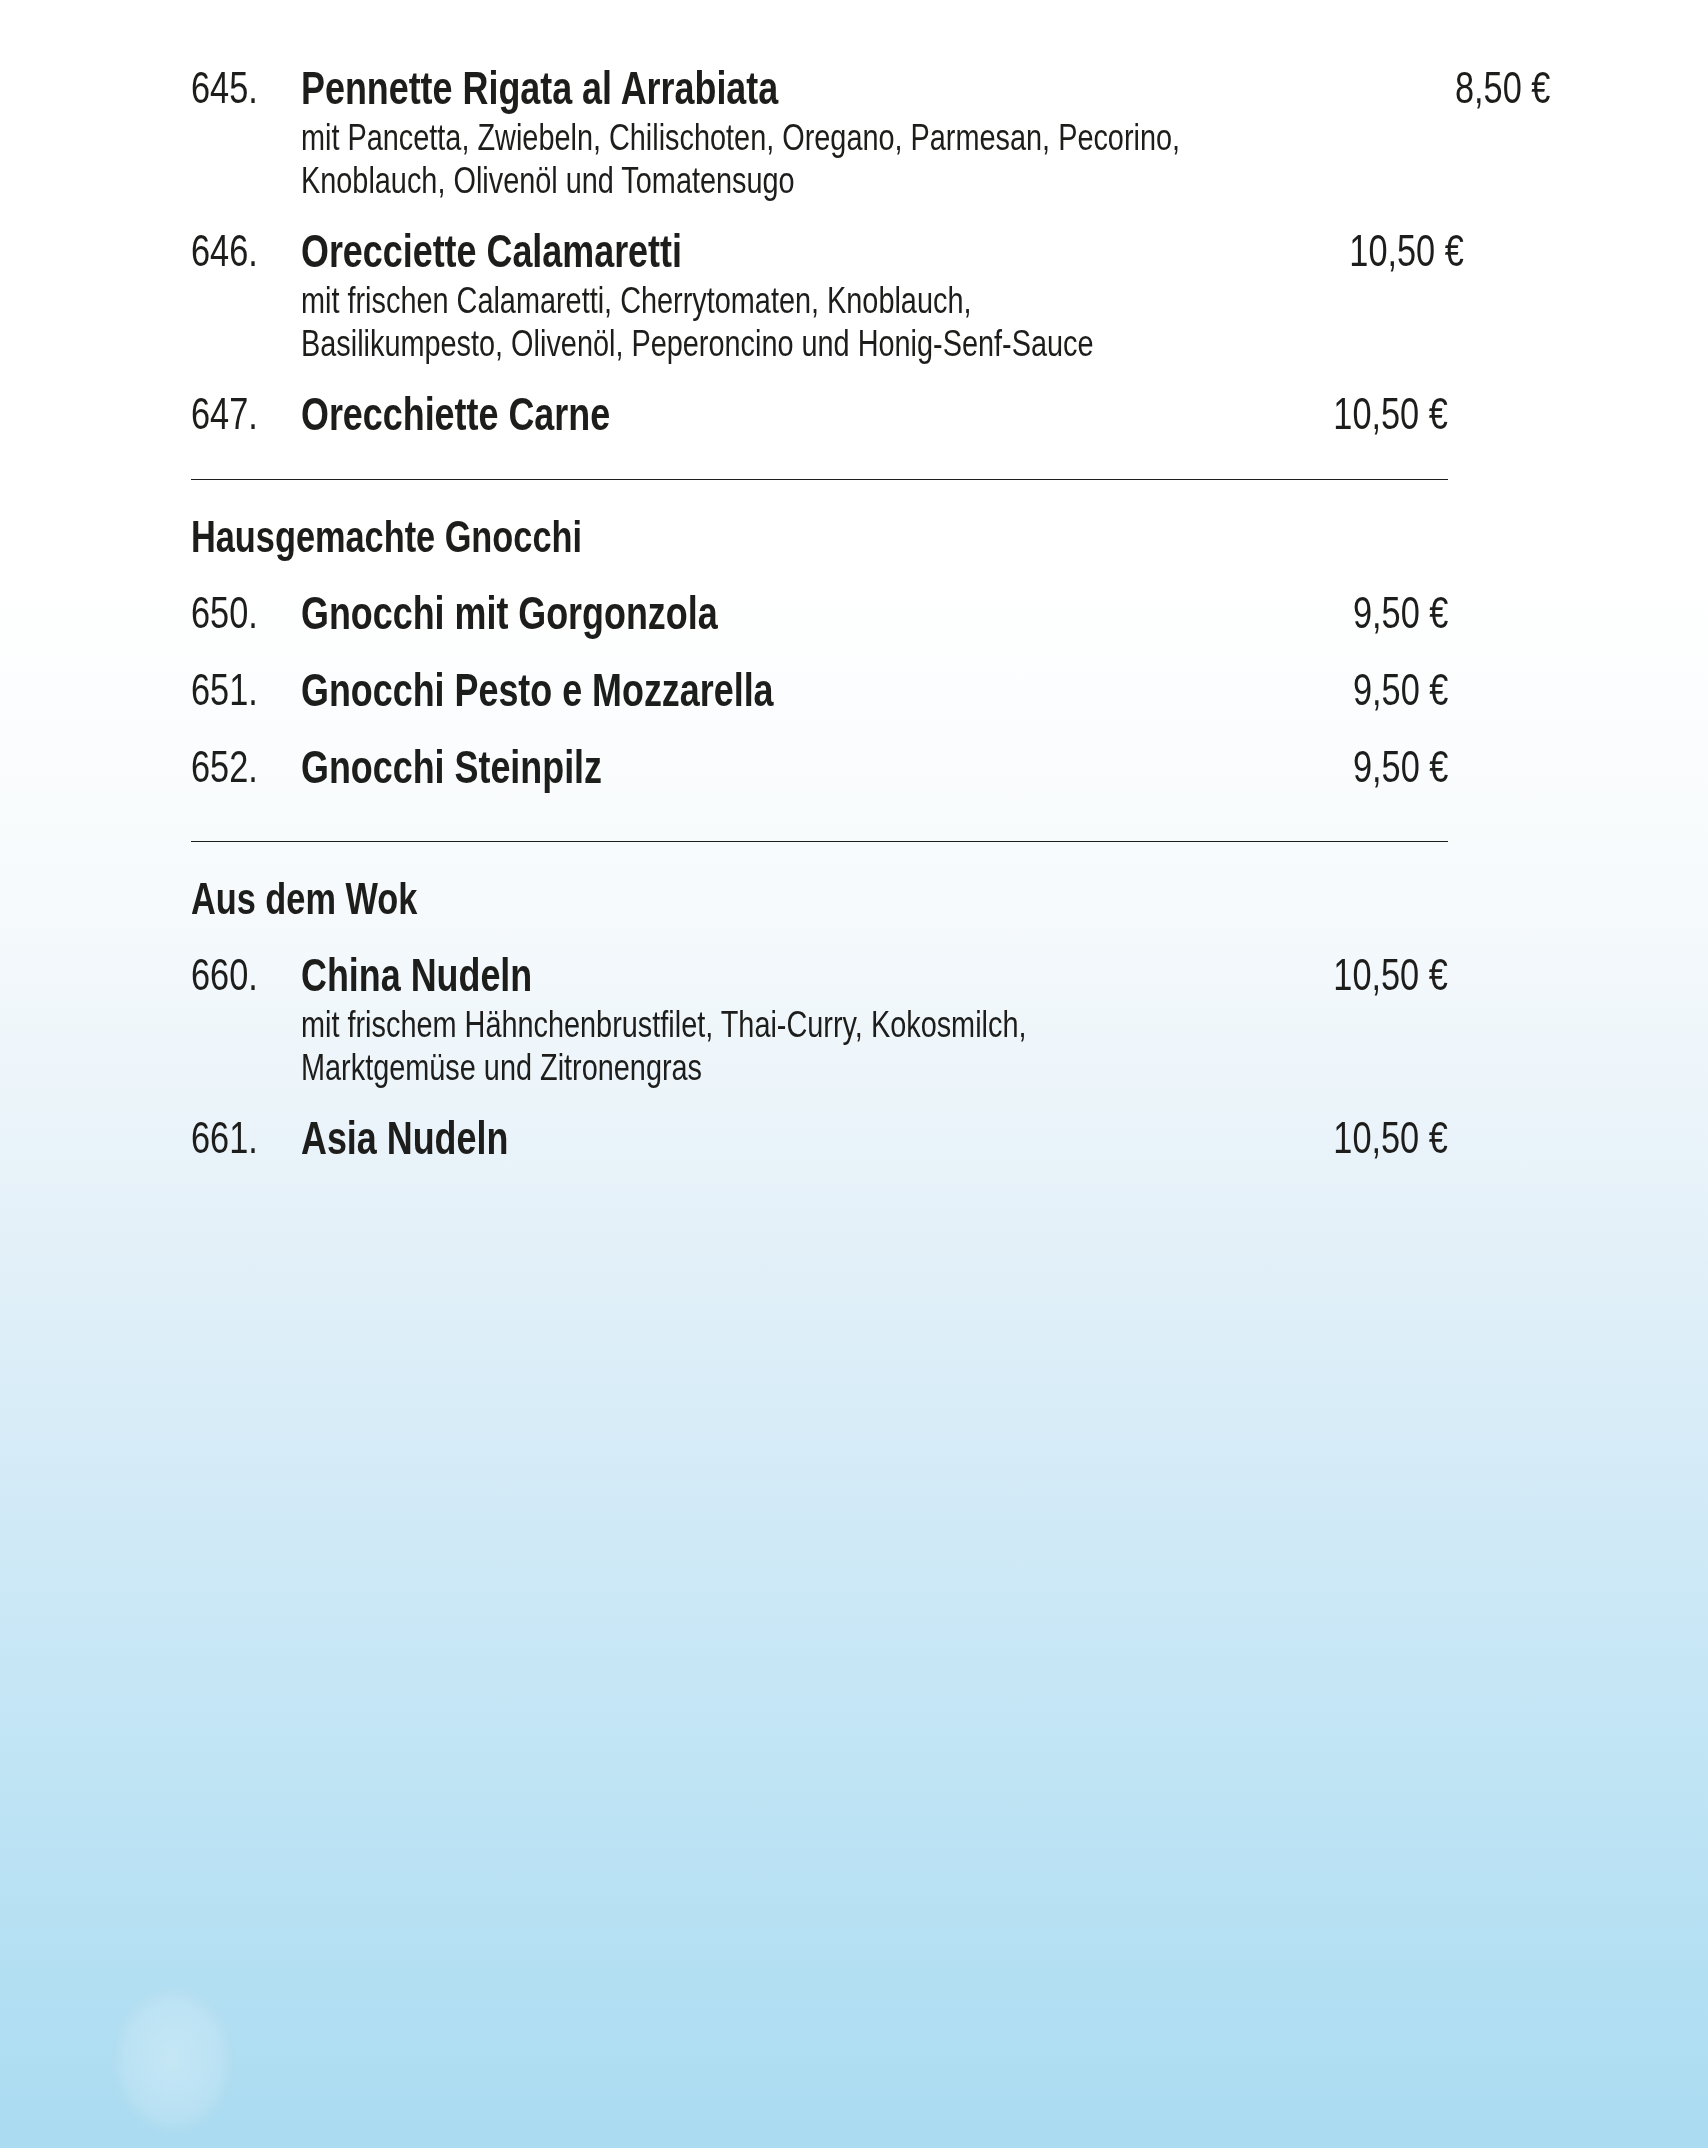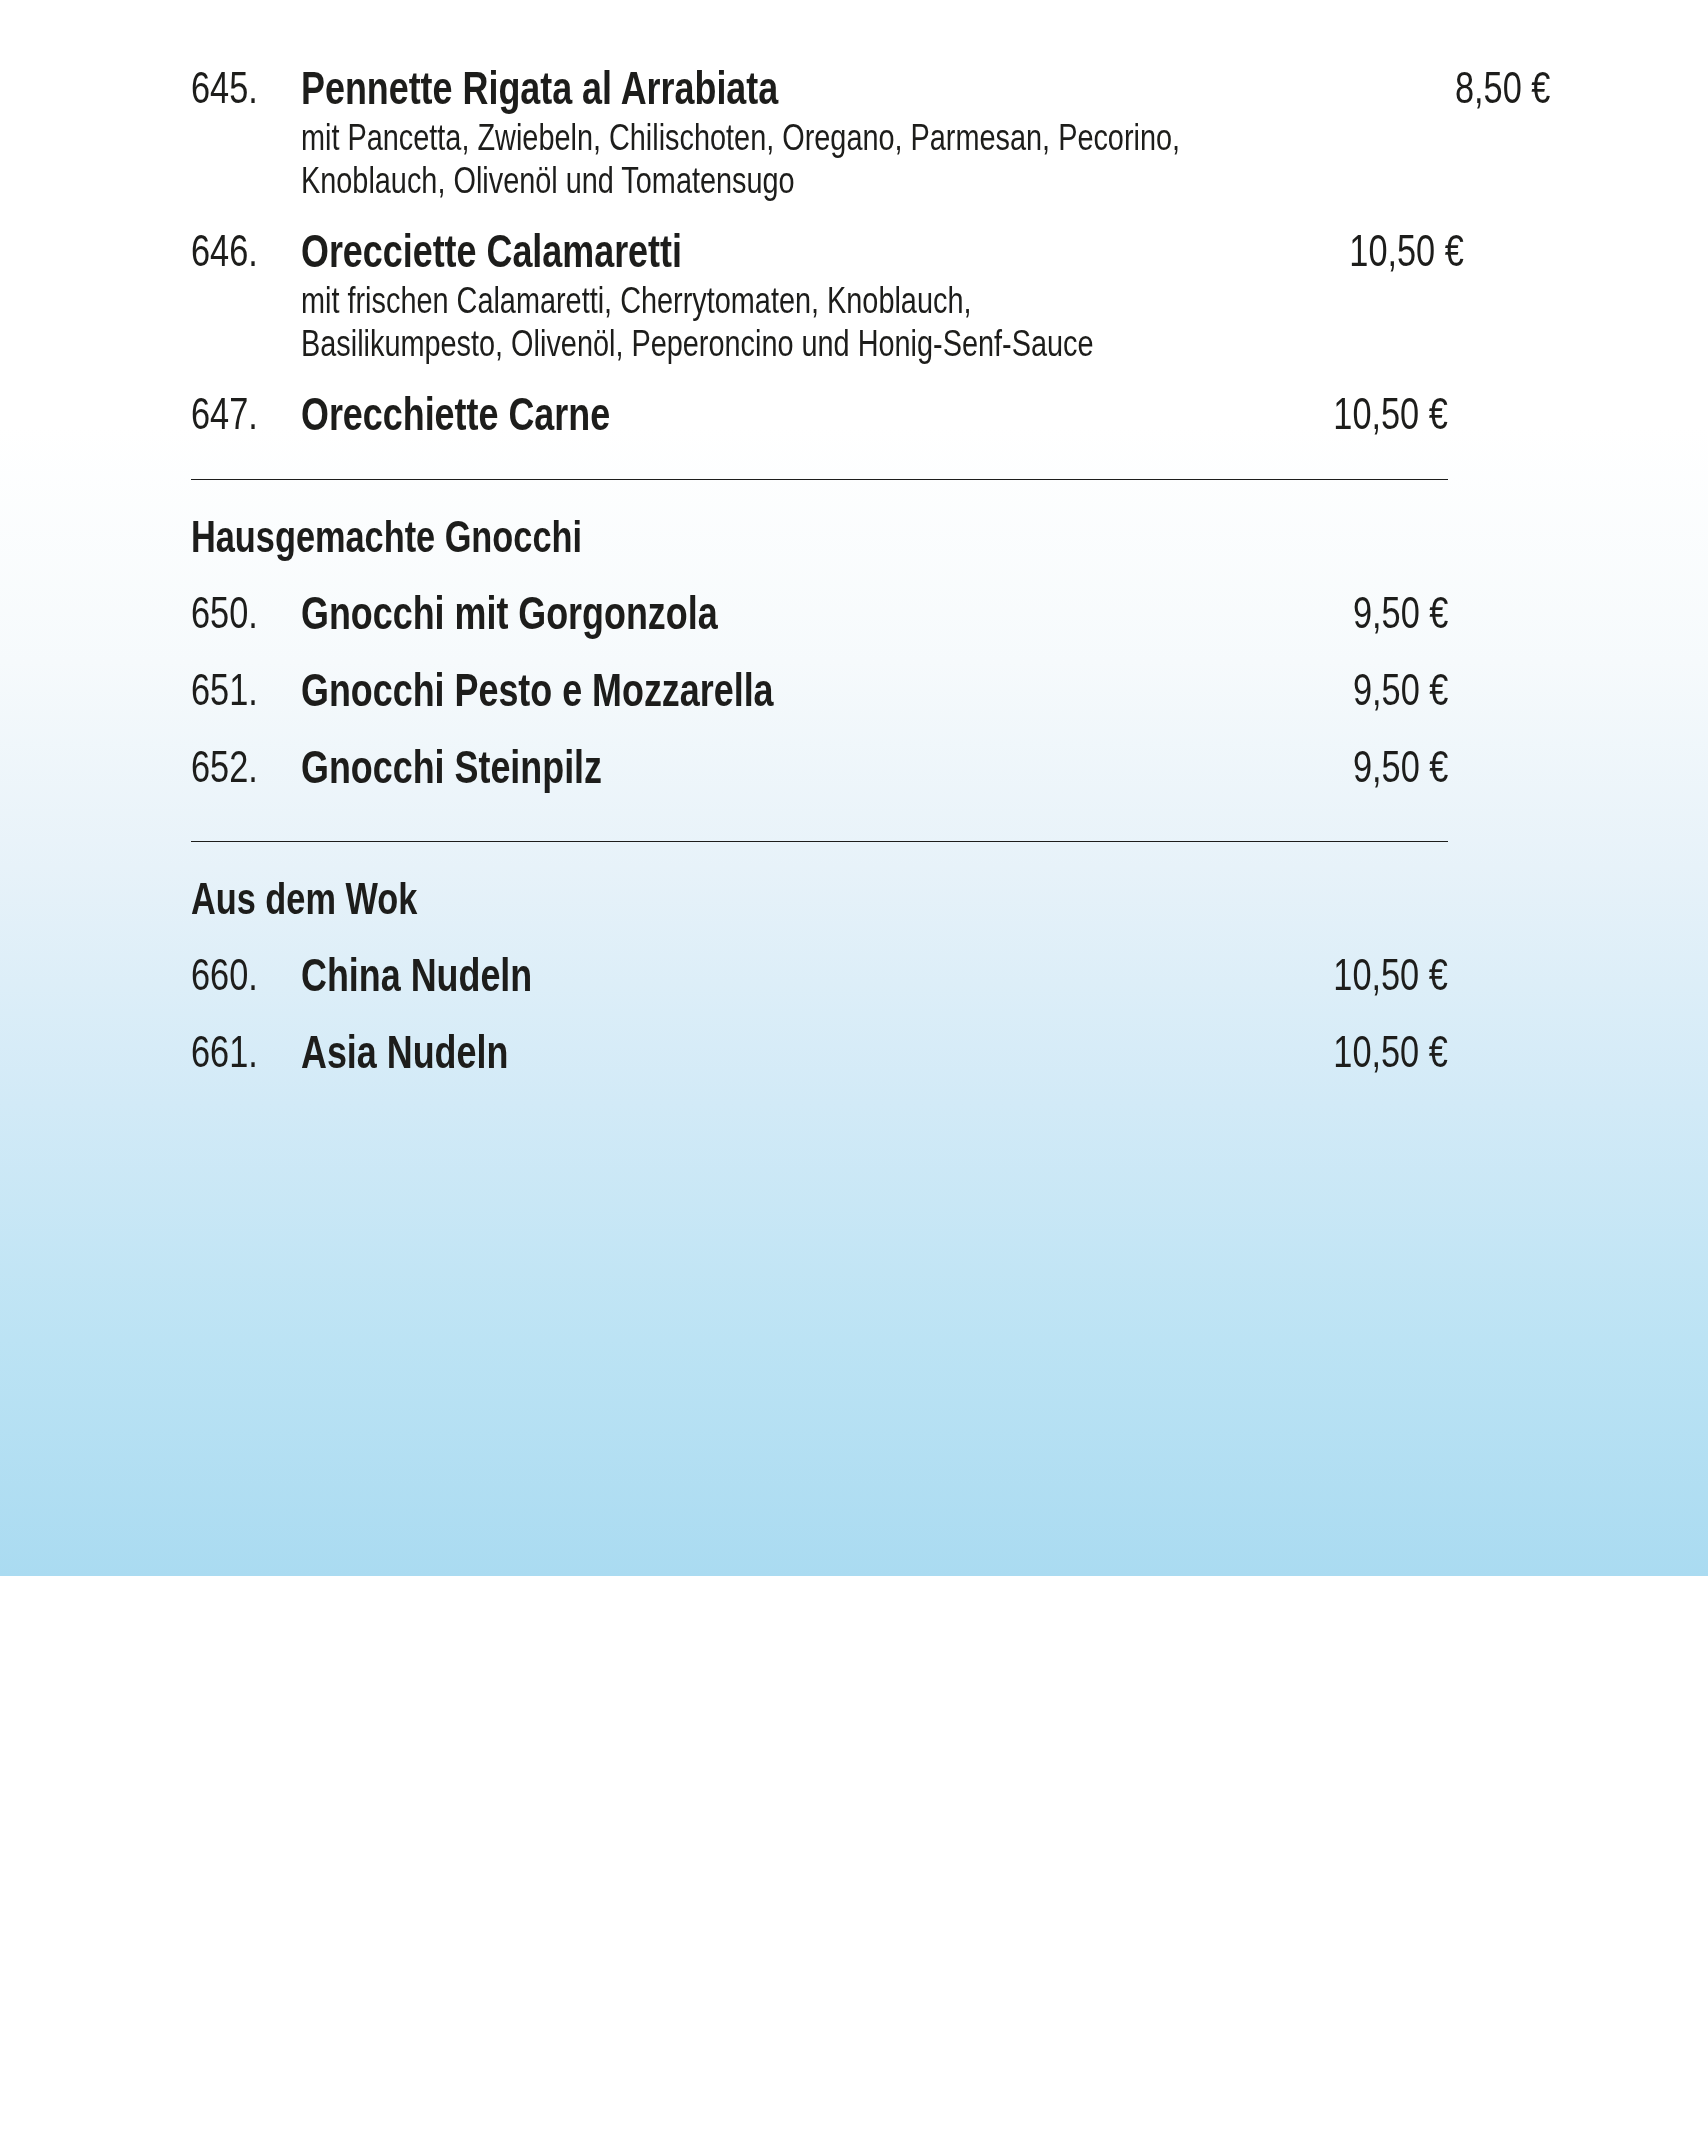--- a/index.html
+++ b/index.html
@@ -4,21 +4,21 @@
 <style>
   html, body { margin: 0; padding: 0; }
   body {
     width: 1709px;
     font-family: "Liberation Sans", sans-serif;
     color: #1d1d1b;
   }
   .page {
     position: relative;
     width: 1709px;
-    height: 1576px;
+    height: 2148px;
     overflow: hidden;
     background: linear-gradient(180deg,
       #ffffff 0%,
       #ffffff 27%,
       #f6fafc 42%,
       #e7f2f9 55%,
       #d2eaf7 70%,
       #bce3f4 85%,
       #aadbf1 100%);
   }
@@ -157,20 +157,24 @@
     </section>
 
     <section>
       <hr class="section-divider second">
       <h2 class="section-heading">Aus dem Wok</h2>
 
       <div class="menu-item">
         <div class="item-number">660.</div>
         <div class="item-name">China Nudeln</div>
         <div class="item-price">10,50 €</div>
+        <div class="item-desc">
+          <div class="desc-line">mit frischem Hähnchenbrustfilet, Thai-Curry, Kokosmilch,</div>
+          <div class="desc-line">Marktgemüse und Zitronengras</div>
+        </div>
       </div>
 
       <div class="menu-item">
         <div class="item-number">661.</div>
         <div class="item-name">Asia Nudeln</div>
         <div class="item-price">10,50 €</div>
       </div>
     </section>
 
   </div>

